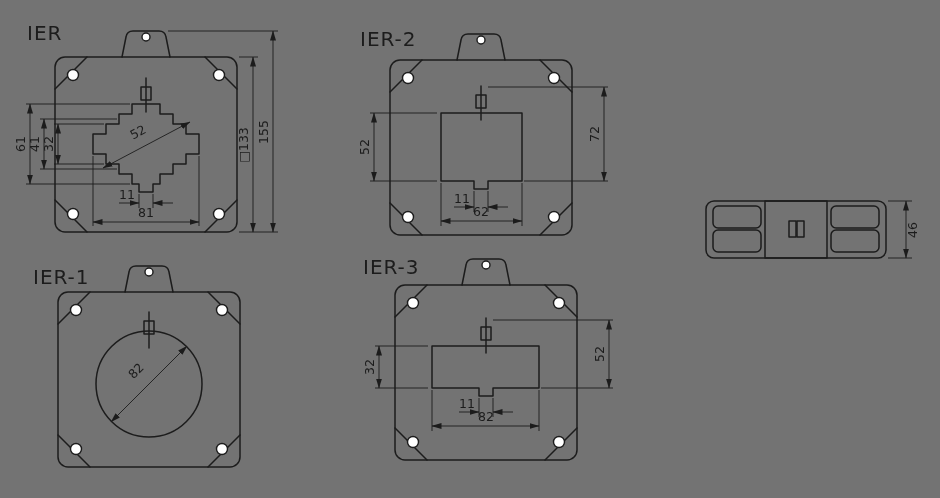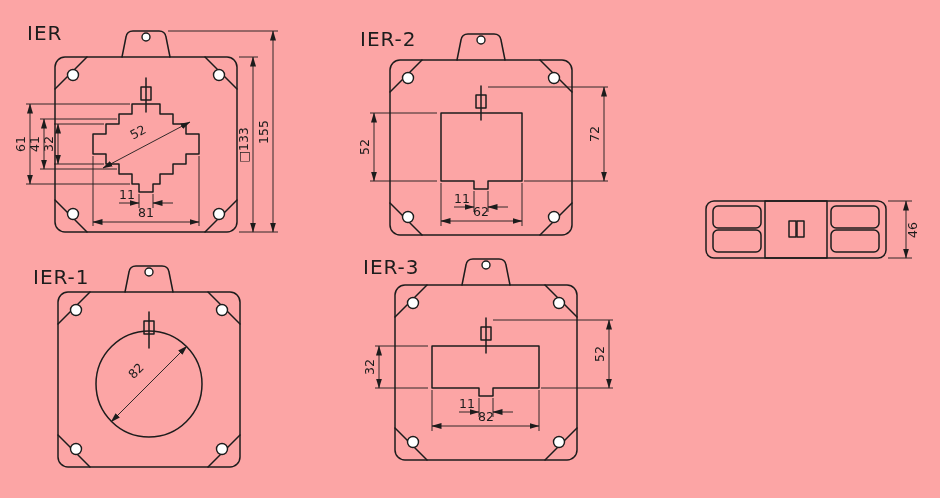--- a/index.html
+++ b/index.html
@@ -1,21 +1,21 @@
 <!DOCTYPE html>
 <html style="--stroke: #1c1c1c;"><head>
 <meta charset="utf-8">
 <style>
   :root { --stroke: #1c1c1c; }
   html, body { margin: 0; padding: 0; background: #ffffff; }
   #canvas {
     position: relative;
     width: 940px;
     height: 498px;
-    background: #fca5a5;
+    background: #737373;
     overflow: hidden;
   }
   svg { position: absolute; left: 0; top: 0; }
   .ln   { fill: none; stroke: var(--stroke); stroke-width: 1.5; stroke-linejoin: round; stroke-linecap: round; }
   .thin { fill: none; stroke: var(--stroke); stroke-width: 0.9; }
   .hole { fill: #ffffff; stroke: var(--stroke); stroke-width: 1.4; }
   .dtxt { font-family: "DejaVu Sans", sans-serif; font-size: 12.5px; fill: var(--stroke); text-anchor: middle; }
   .title { font-family: "DejaVu Sans", sans-serif; font-size: 20px; fill: var(--stroke); letter-spacing: 1px; }
 </style>
 </head>

